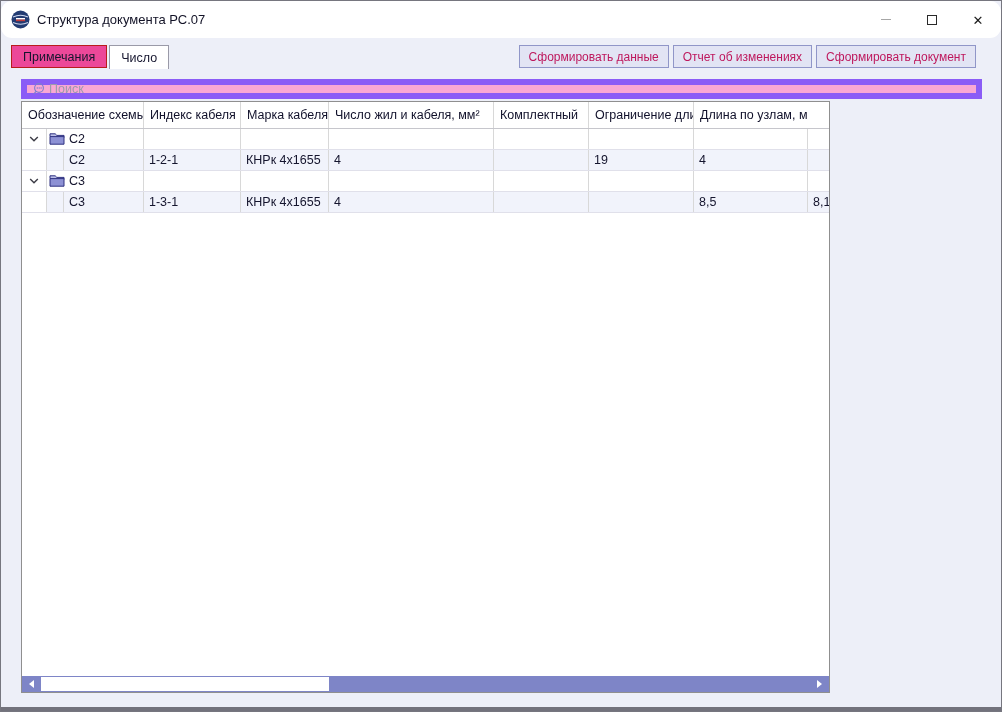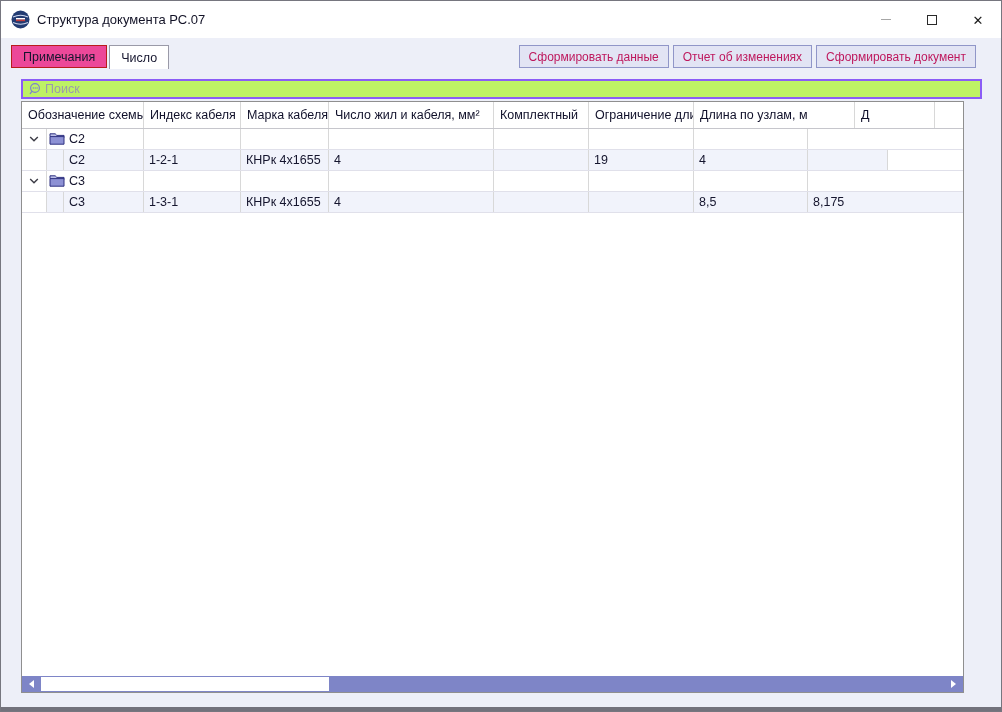--- a/index.html
+++ b/index.html
@@ -6,45 +6,45 @@
   html,body { margin:0; padding:0; background:#cfcfcf; }
   .window {
     position:relative; width:1002px; height:712px;
     background:var(--window-bg,#edeff8);
     border:1px solid #76767f;
     font-family:"Liberation Sans", sans-serif;
     color:var(--text,#15152e);
     overflow:hidden;
   }
   
-  .titlebar { position:absolute; top:0; left:0; right:0; height:37px; background:#ffffff; display:flex; align-items:center; }
+  .titlebar { position:absolute; top:0; left:0; right:0; height:37px; background:#ffffff; display:flex; align-items:center;border-radius:11px; }
   .appicon { margin-left:10px; width:19px; height:19px; flex:0 0 auto; }
   .title { margin-left:7px; font-size:13px; color:#121226; white-space:nowrap; }
   .wincontrols { position:absolute; right:0; top:0; height:37px; display:flex; }
   .winbtn { width:46px; height:37px; display:flex; align-items:center; justify-content:center; cursor:default; }
   .glyph-min { width:10px; height:0; border-top:1px solid #a6a6a6; }
   .glyph-max { width:10px; height:10px; border:1px solid #2a2a2a; }
   .glyph-close { font-size:13px; color:#1a1a1a; line-height:1; }
   
   .tabstrip { position:absolute; top:44px; left:10px; display:flex; }
   .tab { height:23px; padding:0 11px; display:flex; align-items:center; font-size:12.5px; margin-right:2px; }
   .tab.inactive { background:#ec4899; border:1px solid #b91c1c; }
   .tab.active { background:#ffffff; border:1px solid #9a9aa8; border-bottom:none; height:24px; }
   .toolbar { position:absolute; top:44px; right:25px; display:flex; gap:4px; }
   .toolbtn { height:23px; padding:0 9px; display:flex; align-items:center; font-size:12px;
     background:var(--btn-bg,#e2e4f4); border:1px solid var(--btn-border,#9096c8); color:#be185d; cursor:default; white-space:nowrap; }
   
-  .searchbox { position:absolute; left:20px; top:78px; width:961px; height:20px; background:#bef264;
-    border:2px solid #8b5cf6; display:flex; align-items:center; padding-left:4px; }
+  .searchbox { position:absolute; left:20px; top:78px; width:961px; height:20px; background:#f9a8d4;
+    border:6px solid #8b5cf6; display:flex; align-items:center; padding-left:4px; }
   .searchbox svg { flex:0 0 auto; }
   .searchbox input { border:none; outline:none; background:transparent; font-family:inherit; font-size:12.5px;
     color:#333; padding:0 0 0 4px; width:900px; }
   .searchbox input::placeholder { color:#9b9bad; opacity:1; }
   
-  .panel { position:absolute; left:20px; top:100px; width:943px; height:592px; background:#ffffff;
+  .panel { position:absolute; left:20px; top:100px; width:809px; height:592px; background:#ffffff;
     border:1px solid var(--panel-border,#8f8f8f); display:flex; flex-direction:column; overflow:hidden; }
   .thead { display:flex; height:27px; flex:0 0 auto; border-bottom:1px solid #c6c6cc; background:#fff; }
   .hcell { display:flex; align-items:center; padding-left:6px; font-size:12.5px; color:#10102a;
     border-right:1px solid var(--grid-line,#d8d8d8); overflow:hidden; white-space:nowrap; flex:0 0 auto; }
   .trow { display:flex; height:21px; flex:0 0 auto; border-bottom:1px solid #e0e0ea; background:#fff; font-size:12.5px; }
   .cell { display:flex; align-items:center; padding-left:5px; border-right:1px solid var(--grid-line,#d8d8d8);
     overflow:hidden; white-space:nowrap; flex:0 0 auto; }
   .trow.data .cell { background:var(--row-alt,#f1f3fb); }
   .gutter { width:25px; flex:0 0 auto; display:flex; align-items:center; justify-content:center;
     border-right:1px solid var(--grid-line,#d8d8d8); }

